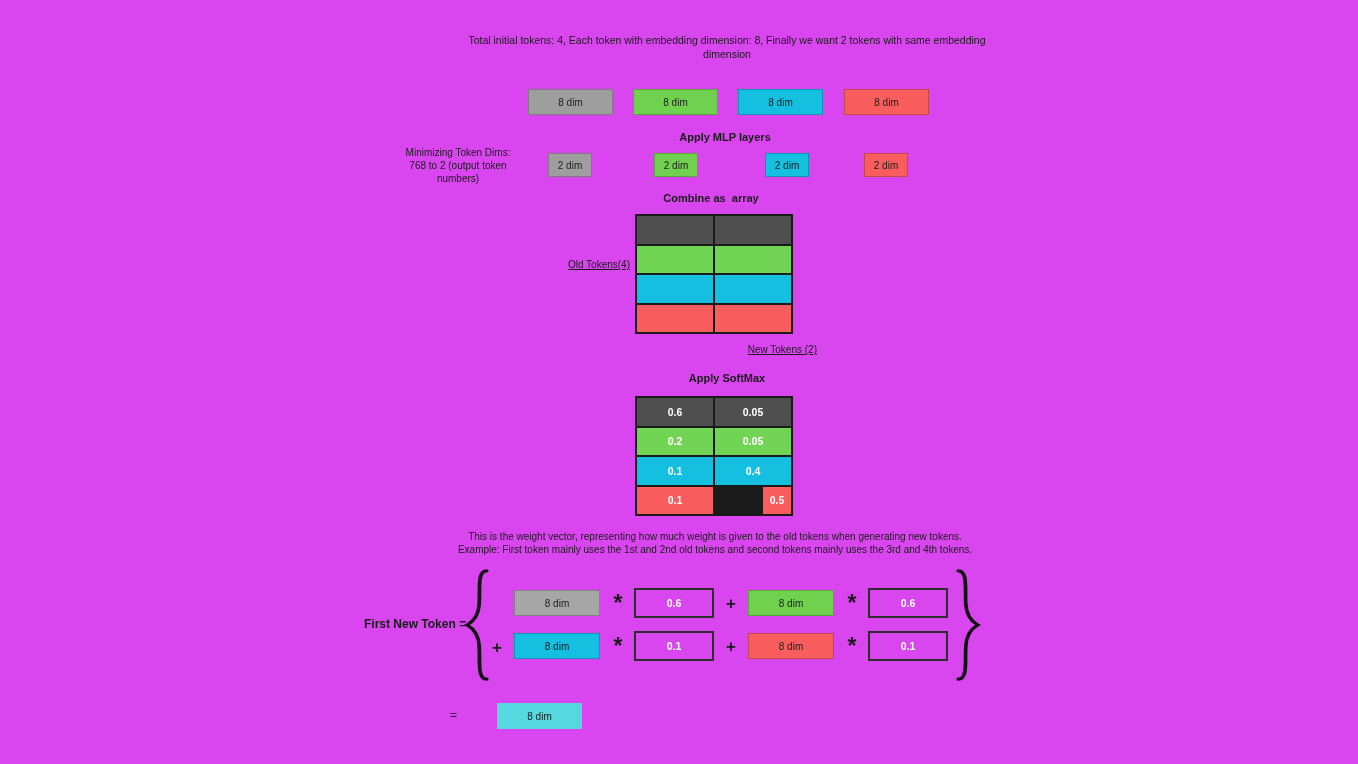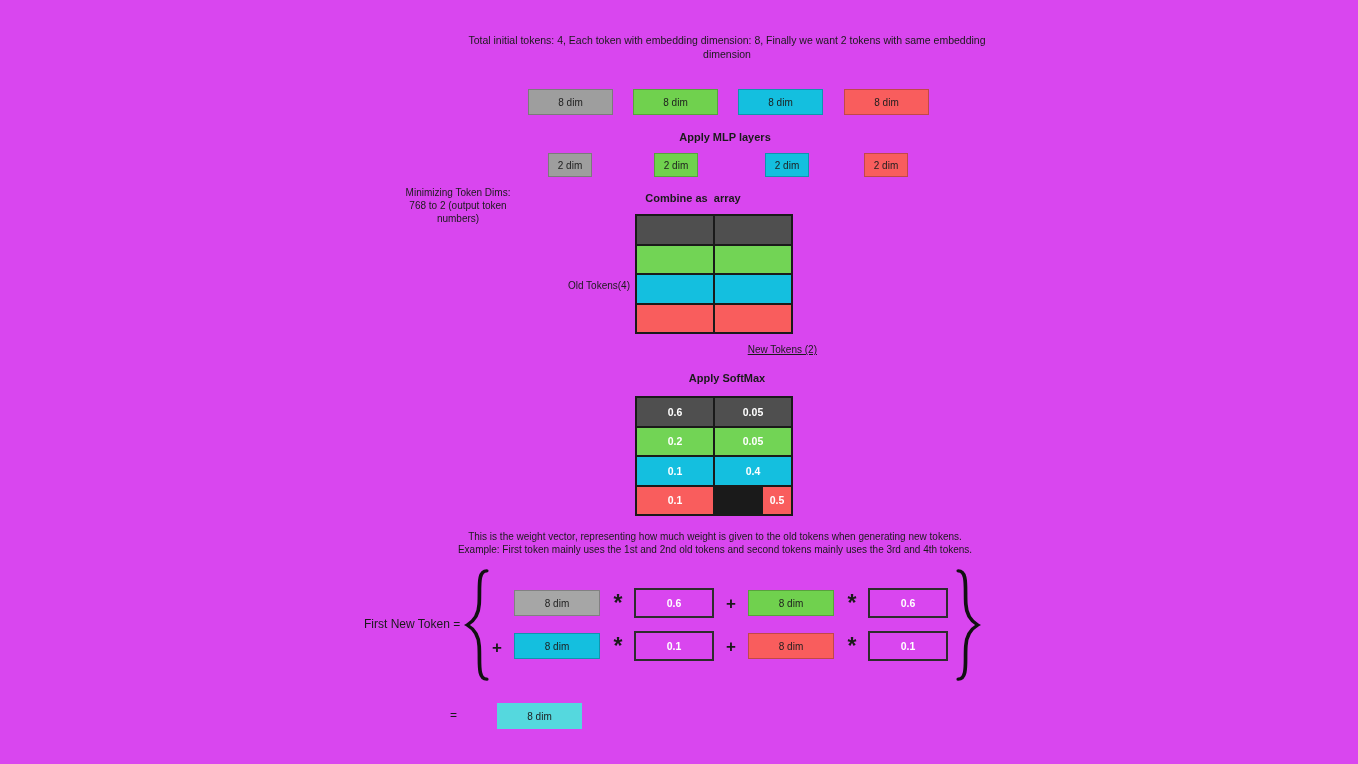--- a/index.html
+++ b/index.html
@@ -16,21 +16,21 @@
         width:158px;height:120px;}
   .grid .cell{display:flex;align-items:center;justify-content:center;
               color:#ffffff;font-weight:bold;font-size:10.5px;}
   .dark-box{position:absolute;display:flex;align-items:center;justify-content:center;
             border:2px solid #2d2d2d;box-sizing:border-box;color:#ffffff;
             font-weight:bold;font-size:10.5px;width:80px;height:30px;}
   .op{position:absolute;font-weight:bold;text-align:center;line-height:1;}
   .star{font-size:23px;}
   .plus{font-size:17px;}
   .brace{position:absolute;}
-  .eq-label{position:absolute;font-weight:normal;font-size:12px;white-space:nowrap;}
+  .eq-label{position:absolute;font-weight:bold;font-size:12px;white-space:nowrap;}
   .small-label{position:absolute;font-size:10px;}
 </style>
 </head>
 <body>
 
 <div class="canvas">
 
   <div class="abs center" style="left:462px;top:33px;width:530px;font-size:10.5px;line-height:14px;">Total initial tokens: 4, Each token with embedding dimension: 8, Finally we want 2 tokens with same embedding dimension</div>
 
   <div class="tok" style="left: 528px; top: 89px; width: 85px; height: 26px; background-color: rgb(158, 158, 158);">
@@ -41,49 +41,49 @@
     </div>
   <div class="tok" style="left: 738px; top: 89px; width: 85px; height: 26px; background-color: rgb(20, 191, 223);">
       <span>8 dim</span>
     </div>
   <div class="tok" style="left: 844px; top: 89px; width: 85px; height: 26px; background-color: rgb(249, 93, 93);">
       <span>8 dim</span>
     </div>
 
   <div class="heading" style="left:635px;top:131px;width:180px;">Apply MLP layers</div>
 
-  <div class="note" style="left:396px;top:146px;width:124px;margin-top:40px;">Minimizing Token Dims: 768 to 2 (output token numbers)</div>
+  <div class="note" style="left:396px;top:146px;width:124px;">Minimizing Token Dims: 768 to 2 (output token numbers)</div>
 
   <div class="tok" style="left: 548px; top: 153px; width: 44px; height: 24px; background-color: rgb(158, 158, 158);">
       <span>2 dim</span>
     </div>
   <div class="tok" style="left: 654px; top: 153px; width: 44px; height: 24px; background-color: rgb(112, 209, 78);">
       <span>2 dim</span>
     </div>
   <div class="tok" style="left: 765px; top: 153px; width: 44px; height: 24px; background-color: rgb(20, 191, 223);">
       <span>2 dim</span>
     </div>
   <div class="tok" style="left: 864px; top: 153px; width: 44px; height: 24px; background-color: rgb(249, 93, 93);">
       <span>2 dim</span>
     </div>
 
-  <div class="heading" style="left:603px;top:192px;width:180px;">Combine as  array</div>
+  <div class="heading" style="left:621px;top:192px;width:180px;">Combine as  array</div>
 
   <div class="grid" style="left:635px;top:214px;">
     <div class="cell" style="background-color: rgb(79, 79, 79);"></div>
     <div class="cell" style="background-color: rgb(79, 79, 79);"></div>
     <div class="cell" style="background-color: rgb(114, 212, 85);"></div>
     <div class="cell" style="background-color: rgb(114, 212, 85);"></div>
     <div class="cell" style="background-color: rgb(20, 191, 223);"></div>
     <div class="cell" style="background-color: rgb(20, 191, 223);"></div>
     <div class="cell" style="background-color: rgb(249, 93, 93);"></div>
     <div class="cell" style="background-color: rgb(249, 93, 93);"></div>
   </div>
 
-  <div class="small-label" style="left:540px;top:280px;width:90px;text-align:right;">Old Tokens(4)</div>
+  <div class="small-label" style="left:540px;top:259px;width:90px;text-align:right;text-decoration:underline;">Old Tokens(4)</div>
   <div class="small-label center" style="left:617px;top:344px;width:200px;text-align:right;text-decoration:underline;">New Tokens (2)</div>
 
   <div class="heading" style="left:637px;top:372px;width:180px;">Apply SoftMax</div>
 
   <div class="grid" style="left:635px;top:396px;">
     <div class="cell" style="background-color: rgb(79, 79, 79);">0.6</div>
     <div class="cell" style="background-color: rgb(79, 79, 79);">0.05</div>
     <div class="cell" style="background-color: rgb(114, 212, 85);">0.2</div>
     <div class="cell" style="background-color: rgb(114, 212, 85);">0.05</div>
     <div class="cell" style="background-color: rgb(20, 191, 223);">0.1</div>

